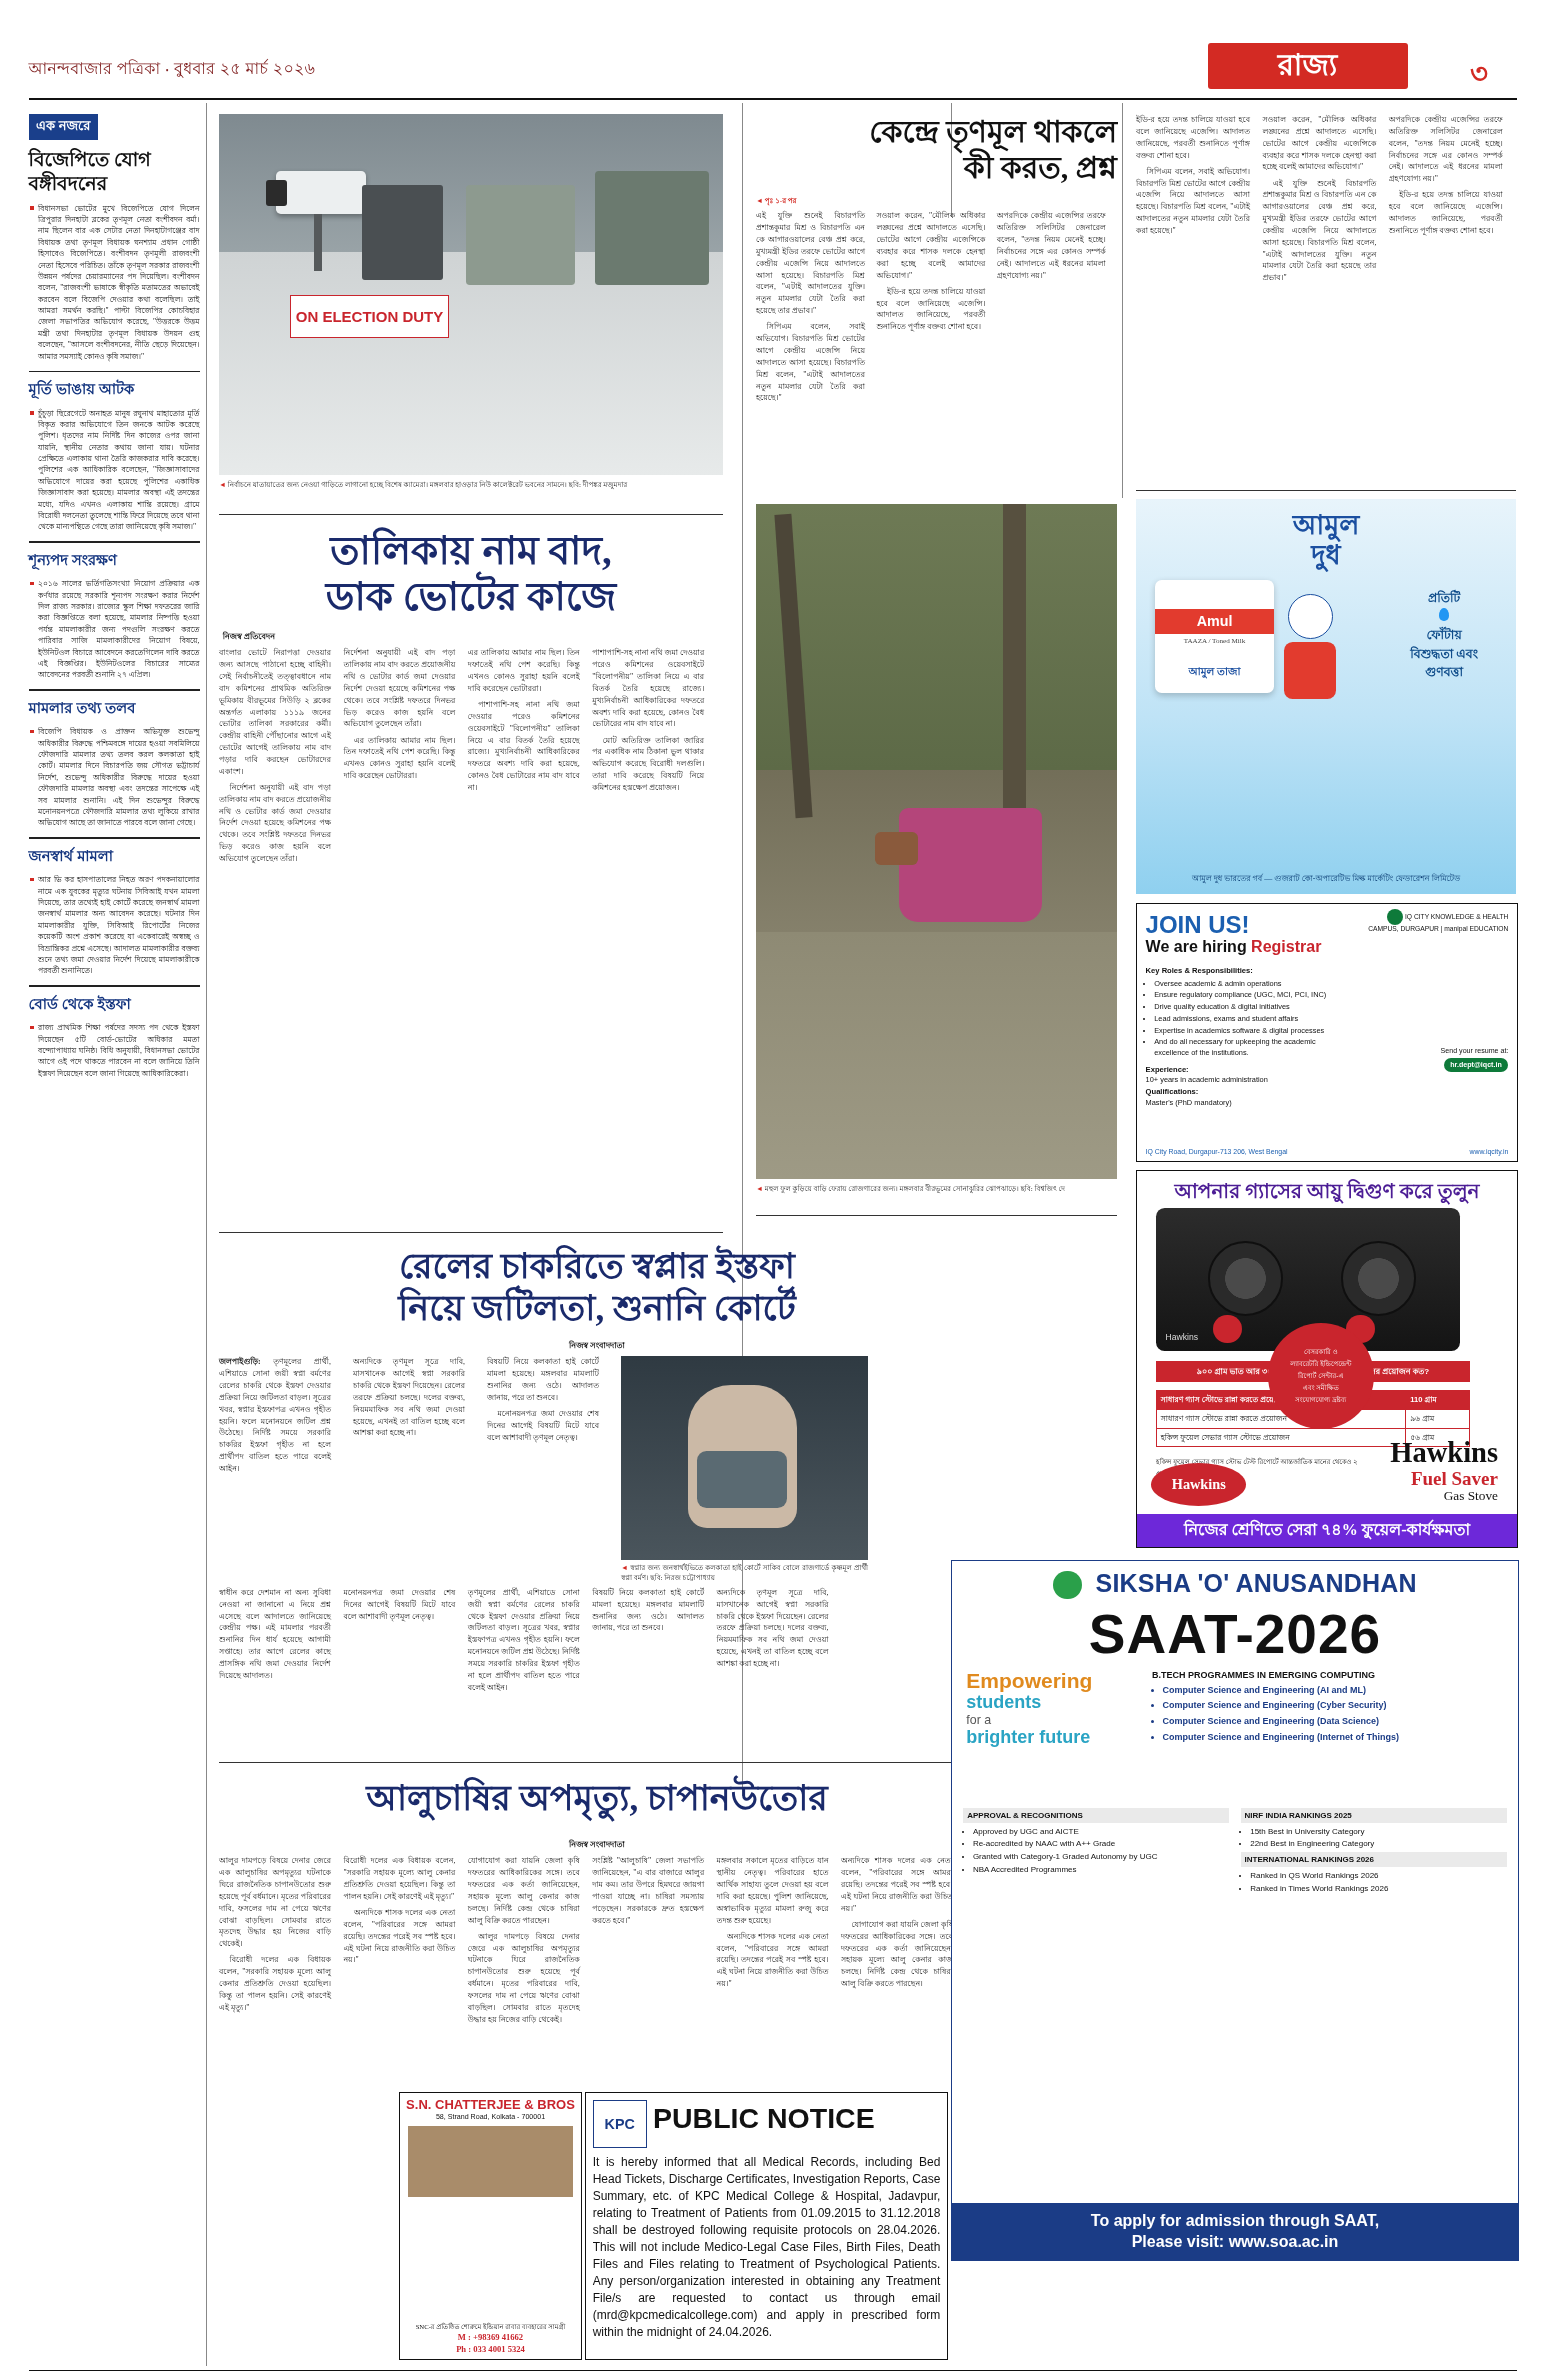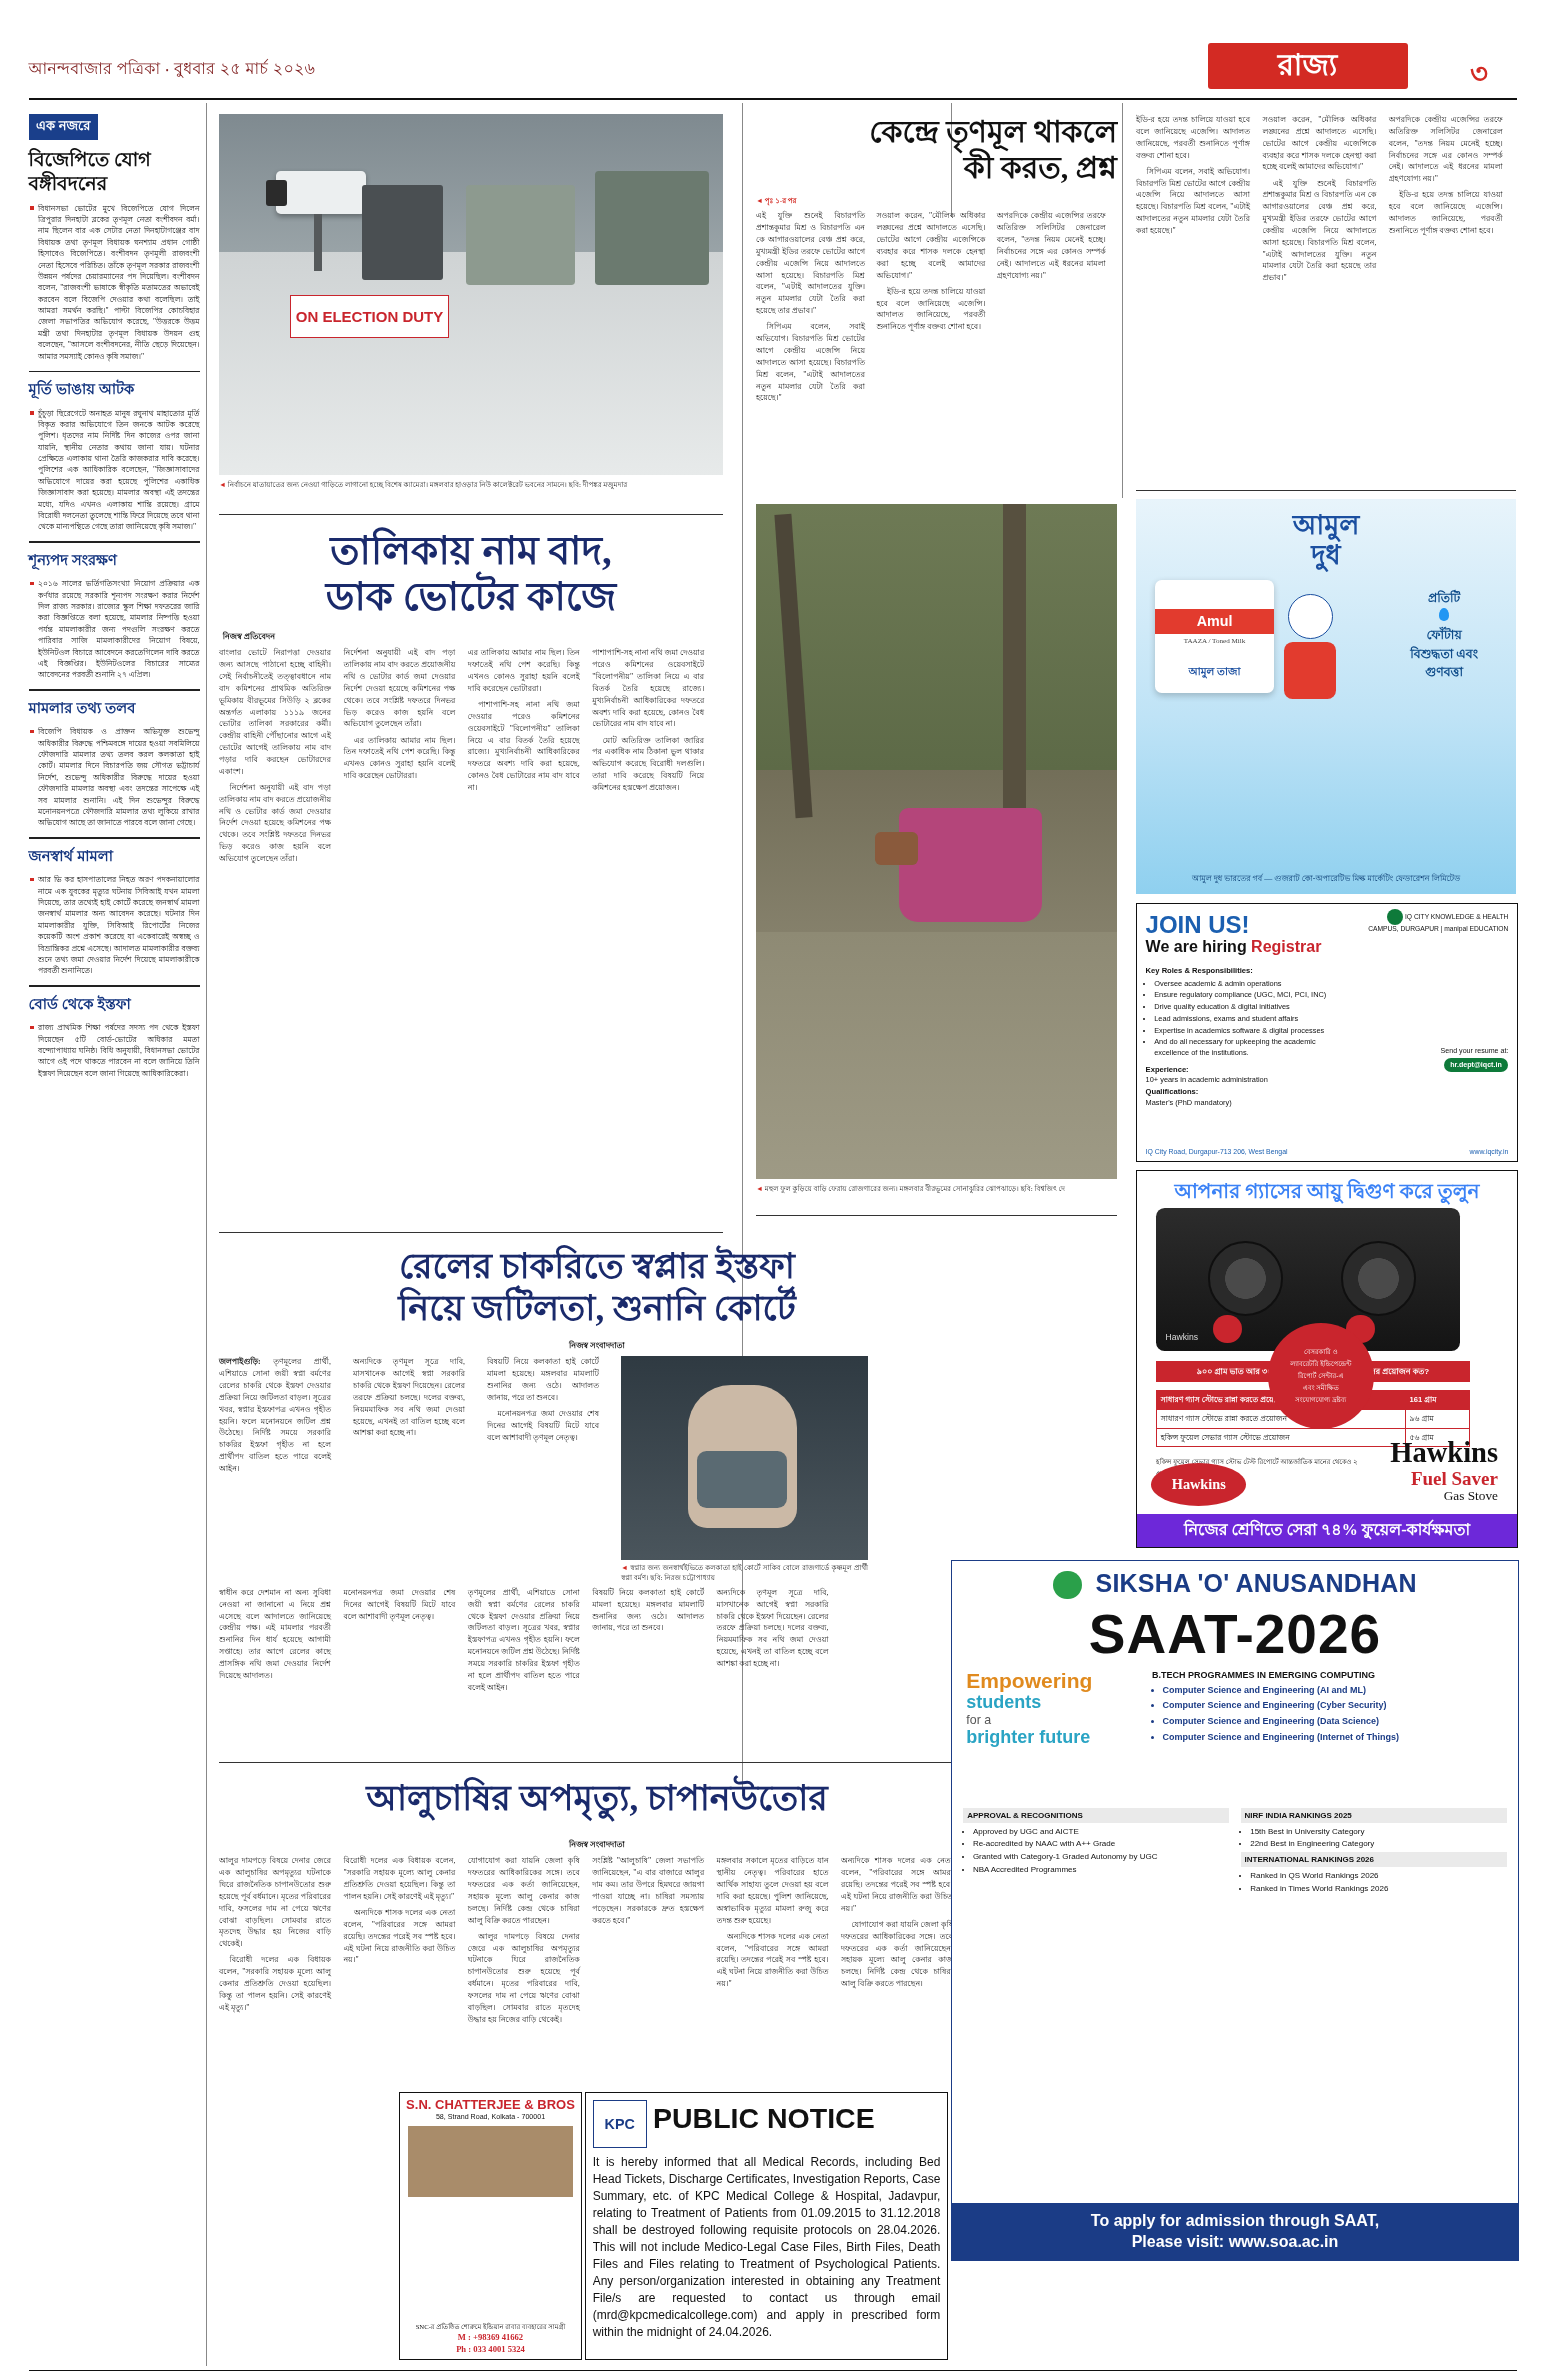--- a/index.html
+++ b/index.html
@@ -63,21 +63,21 @@
   .join-body b{font-size:7.6px;}
   .join-body ul{margin:1.9px 0 4.8px 0;padding-left:8.6px;}
   .join-body li{margin-bottom:1px;}
   .join-right{position:absolute;right:8.6px;top:61px;width:143px;font-size:7.1px;font-family:"Liberation Sans",sans-serif;}
   .join-mail{background:#0e7a3a;color:#fff;border-radius:9.5px;padding:2.9px 6.7px;display:inline-block;margin-top:2.9px;font-weight:bold;}
   .join-foot{position:absolute;left:8.6px;right:8.6px;bottom:5.7px;font-size:6.9px;color:#1b5fb0;font-family:"Liberation Sans",sans-serif;display:flex;justify-content:space-between;}
   .ic-logo{display:inline-block;width:16px;height:16px;border-radius:50%;background:#0e7a3a;vertical-align:middle;}
 
   
   .hawk{background:#fff;}
-  .hawk-top{position:absolute;left:0;right:0;top:4.8px;text-align:center;font-size:20px;font-weight:bold;color:#3b82f6;font-family:"Liberation Serif",serif;}
+  .hawk-top{position:absolute;left:0;right:0;top:4.8px;text-align:center;font-size:20px;font-weight:bold;color:#4c1d95;font-family:"Liberation Serif",serif;}
   .stove{position:absolute;left:19px;top:37px;width:304px;height:143px;background:linear-gradient(180deg,#2c2c2c,#141414);border-radius:8.6px;}
   .burner{position:absolute;width:71px;height:71px;border-radius:50%;background:radial-gradient(circle,#4a4a4a 0 40%,#2a2a2a 41% 100%);border:2.9px solid #0f0f0f;}
   .hawk-table{position:absolute;left:19px;bottom:57px;width:314px;font-size:7.6px;font-family:"Liberation Sans",sans-serif;border-collapse:collapse;}
   .hawk-table td{border:0.5px solid #c9252d;padding:2.4px 3.8px;}
   .hawk-table tr:first-child td{background:#c9252d;color:#fff;font-weight:bold;}
   .hawk-badge{position:absolute;right:71px;top:157px;width:109px;height:109px;}
   .hawk-brand{position:absolute;right:19px;bottom:57px;text-align:right;}
   .hawk-brand .n{font-size:28.5px;font-weight:bold;color:#111;font-family:"Liberation Serif",serif;}
   .hawk-brand .f{font-size:19px;font-weight:bold;color:#c9252d;line-height:1;}
   .hawk-brand .g{font-size:13.3px;color:#111;}
@@ -413,21 +413,21 @@
         </div>
       <div style="position:absolute;left:57px;bottom:7.6px;width:28.5px;height:28.5px;border-radius:50%;background:#c9252d;"></div>
       <div style="position:absolute;left:190px;bottom:7.6px;width:28.5px;height:28.5px;border-radius:50%;background:#c9252d;"></div>
       <div style="position:absolute;left:9.5px;bottom:9.5px;font-size:8.6px;color:#ddd;font-family:'Liberation Sans',sans-serif;">Hawkins</div>
     </div>
     <div style="position:absolute;left:19px;top:190px;width:314px;background:#c9252d;color:#fff;font-size:8px;font-weight:bold;text-align:center;padding:3.8px 0;font-family:'Liberation Sans',sans-serif;">৯০০ গ্রাম ভাত আর ৩৫০ গ্রাম অড়হর ডাল রাঁধতে গ্যাসের প্রয়োজন কত?</div>
     <table class="hawk-table" style="top:219px;bottom:auto;position:absolute;">
       <tbody>
           <tr>
             <td>সাধারণ গ্যাস স্টোভে রান্না করতে প্রয়োজন</td>
-            <td>161 গ্রাম</td>
+            <td>110 গ্রাম</td>
           </tr>
       <tr>
             <td>সাধারণ গ্যাস স্টোভে রান্না করতে প্রয়োজন</td>
             <td>৯৬ গ্রাম</td>
           </tr>
       <tr>
             <td>হকিন্স ফুয়েল সেভার গ্যাস স্টোভে প্রয়োজন</td>
             <td>৫৬ গ্রাম</td>
           </tr>
     </tbody>

